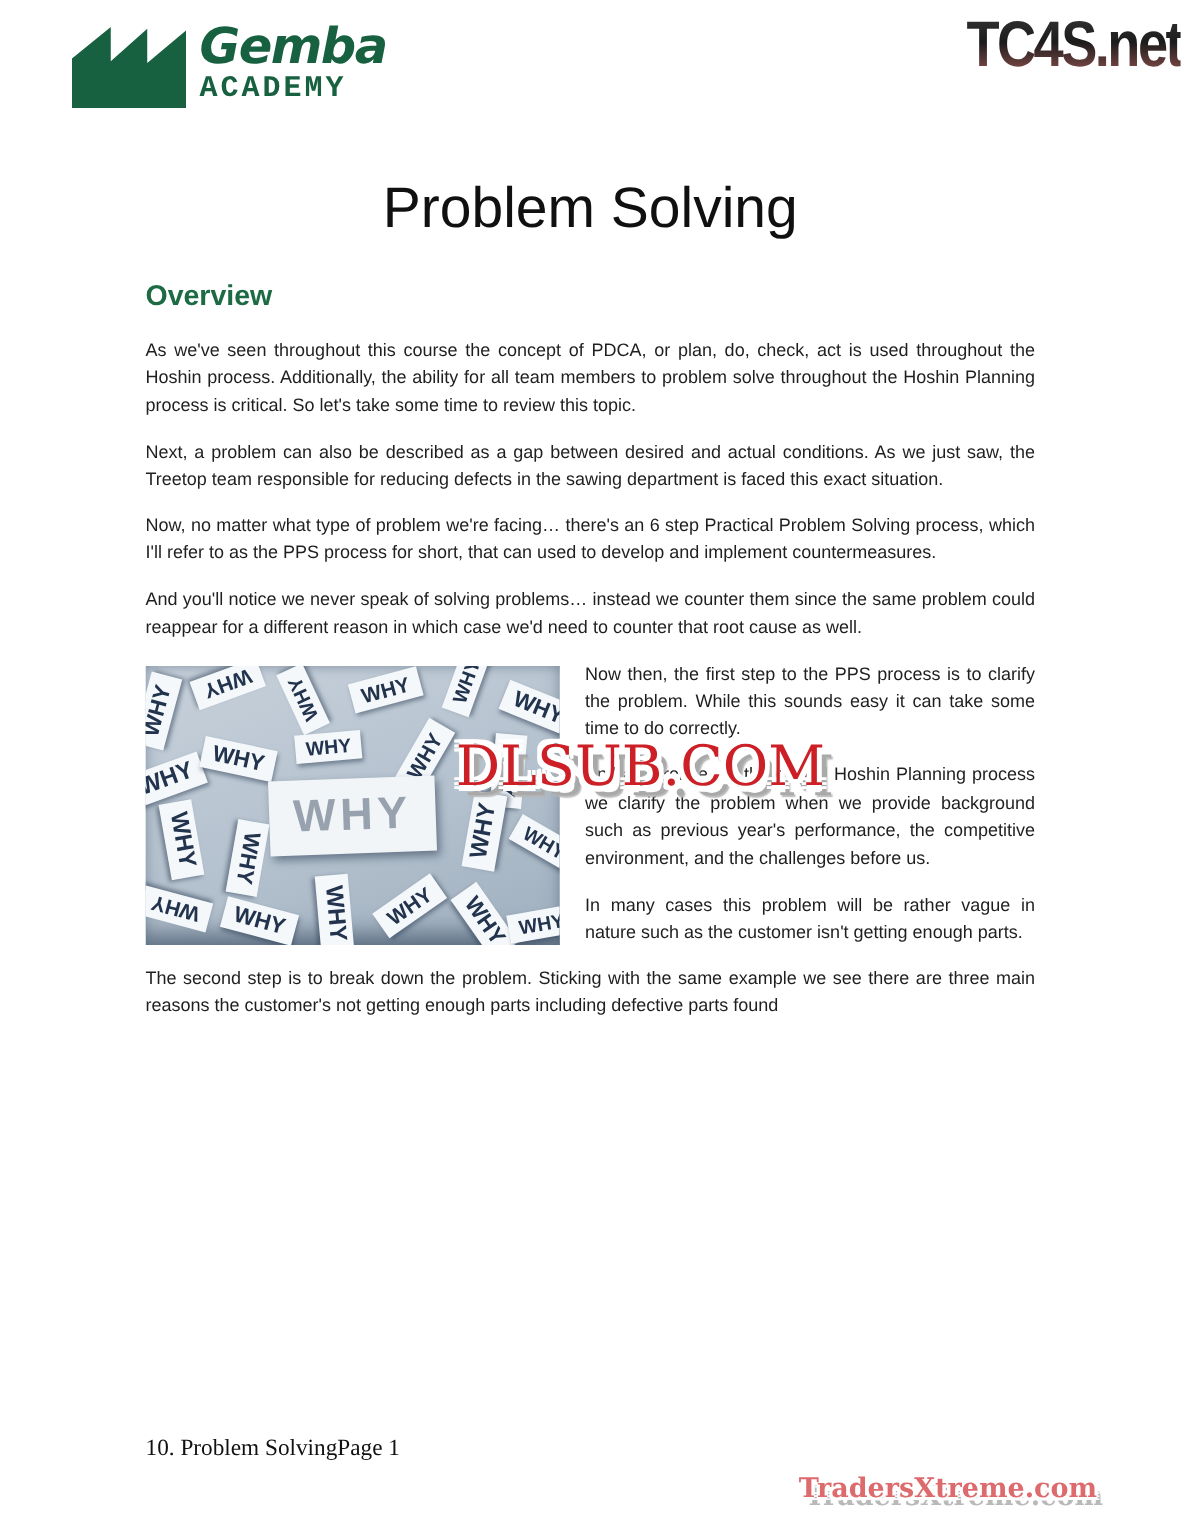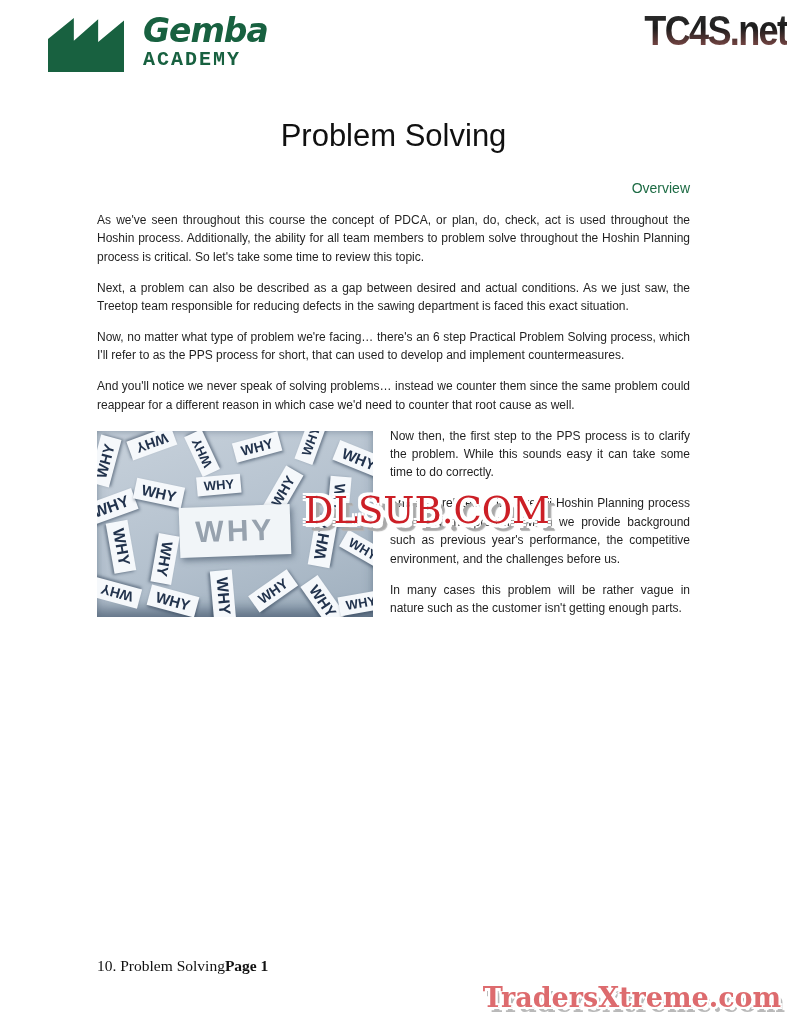--- a/index.html
+++ b/index.html
@@ -4,21 +4,21 @@
 <style>
   * { margin: 0; padding: 0; box-sizing: border-box; }
   html, body { background: #ffffff; }
   body {
     width: 791px; height: 1024px;
     position: relative; overflow: hidden;
     font-family: "Liberation Sans", sans-serif;
     color: #1f1f1f;
   }
   
-  .logo { position: absolute; left: 48px; top: 12px; display: flex; align-items: center; gap: 19px; }
+  .logo { position: absolute; left: 48px; top: 12px; display: flex; align-items: center; gap: 9px; }
   .factory-icon {
     width: 76px; height: 60px; background: var(--brand-green, #186140);
     clip-path: polygon(0 100%, 0 45%, 34% 10%, 34% 48%, 66% 12%, 66% 50%, 100% 14%, 100% 100%);
   }
   .logo-text { display: flex; flex-direction: column; line-height: 1; }
   .logo-brand {
     font-family: "DejaVu Sans", sans-serif; font-weight: bold; font-style: italic;
     font-size: 33px; color: var(--brand-green, #186140); letter-spacing: -1px;
   }
   .logo-sub {
@@ -39,36 +39,35 @@
     font-family: "DejaVu Serif", serif; font-weight: normal;
     font-size: 37px; letter-spacing: 0px; color: var(--watermark-red, #cc1f26);
     text-shadow:
       -3px -3px 0 #fff, 3px -3px 0 #fff, -3px 3px 0 #fff, 3px 3px 0 #fff,
       -3px 0 0 #fff, 3px 0 0 #fff, 0 -3px 0 #fff, 0 4px 0 #fff,
       6px 7px 0 #a9a9a9, 7px 8px 1px #b5b5b5;
   }
   .wm-traders {
     position: absolute; left: 474px; top: 982px; width: 316px; text-align: center;
     font-family: "DejaVu Serif", serif; font-weight: bold;
-    font-size: 27px; color: var(--watermark-salmon, #dd6b6e);
+    font-size: 18px; color: var(--watermark-salmon, #dd6b6e);
     text-shadow:
       -2px -2px 0 #fff, 2px -2px 0 #fff, -2px 2px 0 #fff, 2px 2px 0 #fff,
       -2px 0 0 #fff, 2px 0 0 #fff, 0 -2px 0 #fff, 0 2px 0 #fff,
       4px 5px 0 #b9b9b9;
   }
   
   .content { position: absolute; left: 97px; top: 118px; width: 593px; }
   .doc-title {
-    text-align: center; font-weight: normal; font-size: 31px; color: #101010;
+    text-align: center; font-weight: normal; font-size: 38px; color: #101010;
     letter-spacing: 0px; margin-bottom: 26px;
   }
   .sec-heading {
-    color: var(--heading-green, #1d6b44); font-size: 14px; font-weight: normal;
+    color: var(--heading-green, #1d6b44); font-size: 19px; font-weight: bold;
     margin-bottom: 15px;
-    text-align: right;
   }
   .sec-heading.second { margin-top: 27px; }
   p.body-par {
     font-size: 12px; line-height: 18.4px; text-align: justify;
     margin-bottom: 12.5px; color: #1f1f1f;
   }
   
   .why-image {
     float: left; width: 276px; height: 186px; margin: 4px 17px 6px 0;
     position: relative; overflow: hidden;
@@ -85,21 +84,21 @@
   .why-image .tile.big {
     background: #f1f5f8; color: #97a2ae; padding: 8px 16px; letter-spacing: 3px;
     box-shadow: 2px 3px 6px rgba(40,58,80,.55);
   }
   
   .page-footer {
     position: absolute; left: 97px; top: 957px; width: 593px;
     display: flex; justify-content: flex-start;
     font-family: "Liberation Serif", serif; font-size: 15.5px; color: #111;
   }
-  .page-footer .right { padding-right: 24px; font-weight: bold; }
+  .page-footer .right { padding-right: 24px; }
 </style>
 </head>
 <body>
 
 <div class="logo">
   <div class="factory-icon"></div>
   <div class="logo-text">
     <span class="logo-brand">Gemba</span>
     <span class="logo-sub">ACADEMY</span>
   </div>
@@ -137,20 +136,21 @@
       <div class="tile" style="left: 20px; top: 162px; transform: translate(-50%, -50%) rotate(-165deg); font-size: 14px;">WHY</div>
       <div class="tile" style="left: 76px; top: 170px; transform: translate(-50%, -50%) rotate(15deg); font-size: 15px;">WHY</div>
       <div class="tile" style="left: 126px; top: 165px; transform: translate(-50%, -50%) rotate(85deg); font-size: 16px;">WHY</div>
       <div class="tile" style="left: 176px; top: 160px; transform: translate(-50%, -50%) rotate(-35deg); font-size: 14px;">WHY</div>
       <div class="tile" style="left: 226px; top: 170px; transform: translate(-50%, -50%) rotate(55deg); font-size: 15px;">WHY</div>
       <div class="tile" style="left: 264px; top: 172px; transform: translate(-50%, -50%) rotate(-10deg); font-size: 13px;">WHY</div>
     </div>
   <p class="body-par">Now then, the first step to the PPS process is to clarify the problem.  While this sounds easy it can take some time to do correctly.</p>
   <p class="body-par">And as it relates to the overall Hoshin Planning process we clarify the problem when we provide background such as previous year's performance, the competitive environment, and the challenges before us.</p>
   <p class="body-par">In many cases this problem will be rather vague in nature such as the customer isn't getting enough parts.</p>
+  <p class="body-par" style="clear: none;">The second step is to break down the problem. Sticking with the same example we see there are three main reasons the customer's not getting enough parts including defective parts found</p>
 </div>
 
 <div class="wm-dlsub">DLSUB.COM</div>
 
 <div class="page-footer">
   <span class="left">10. Problem Solving</span>
   <span class="right">Page 1</span>
 </div>
 
 <div class="wm-traders">TradersXtreme.com</div>

